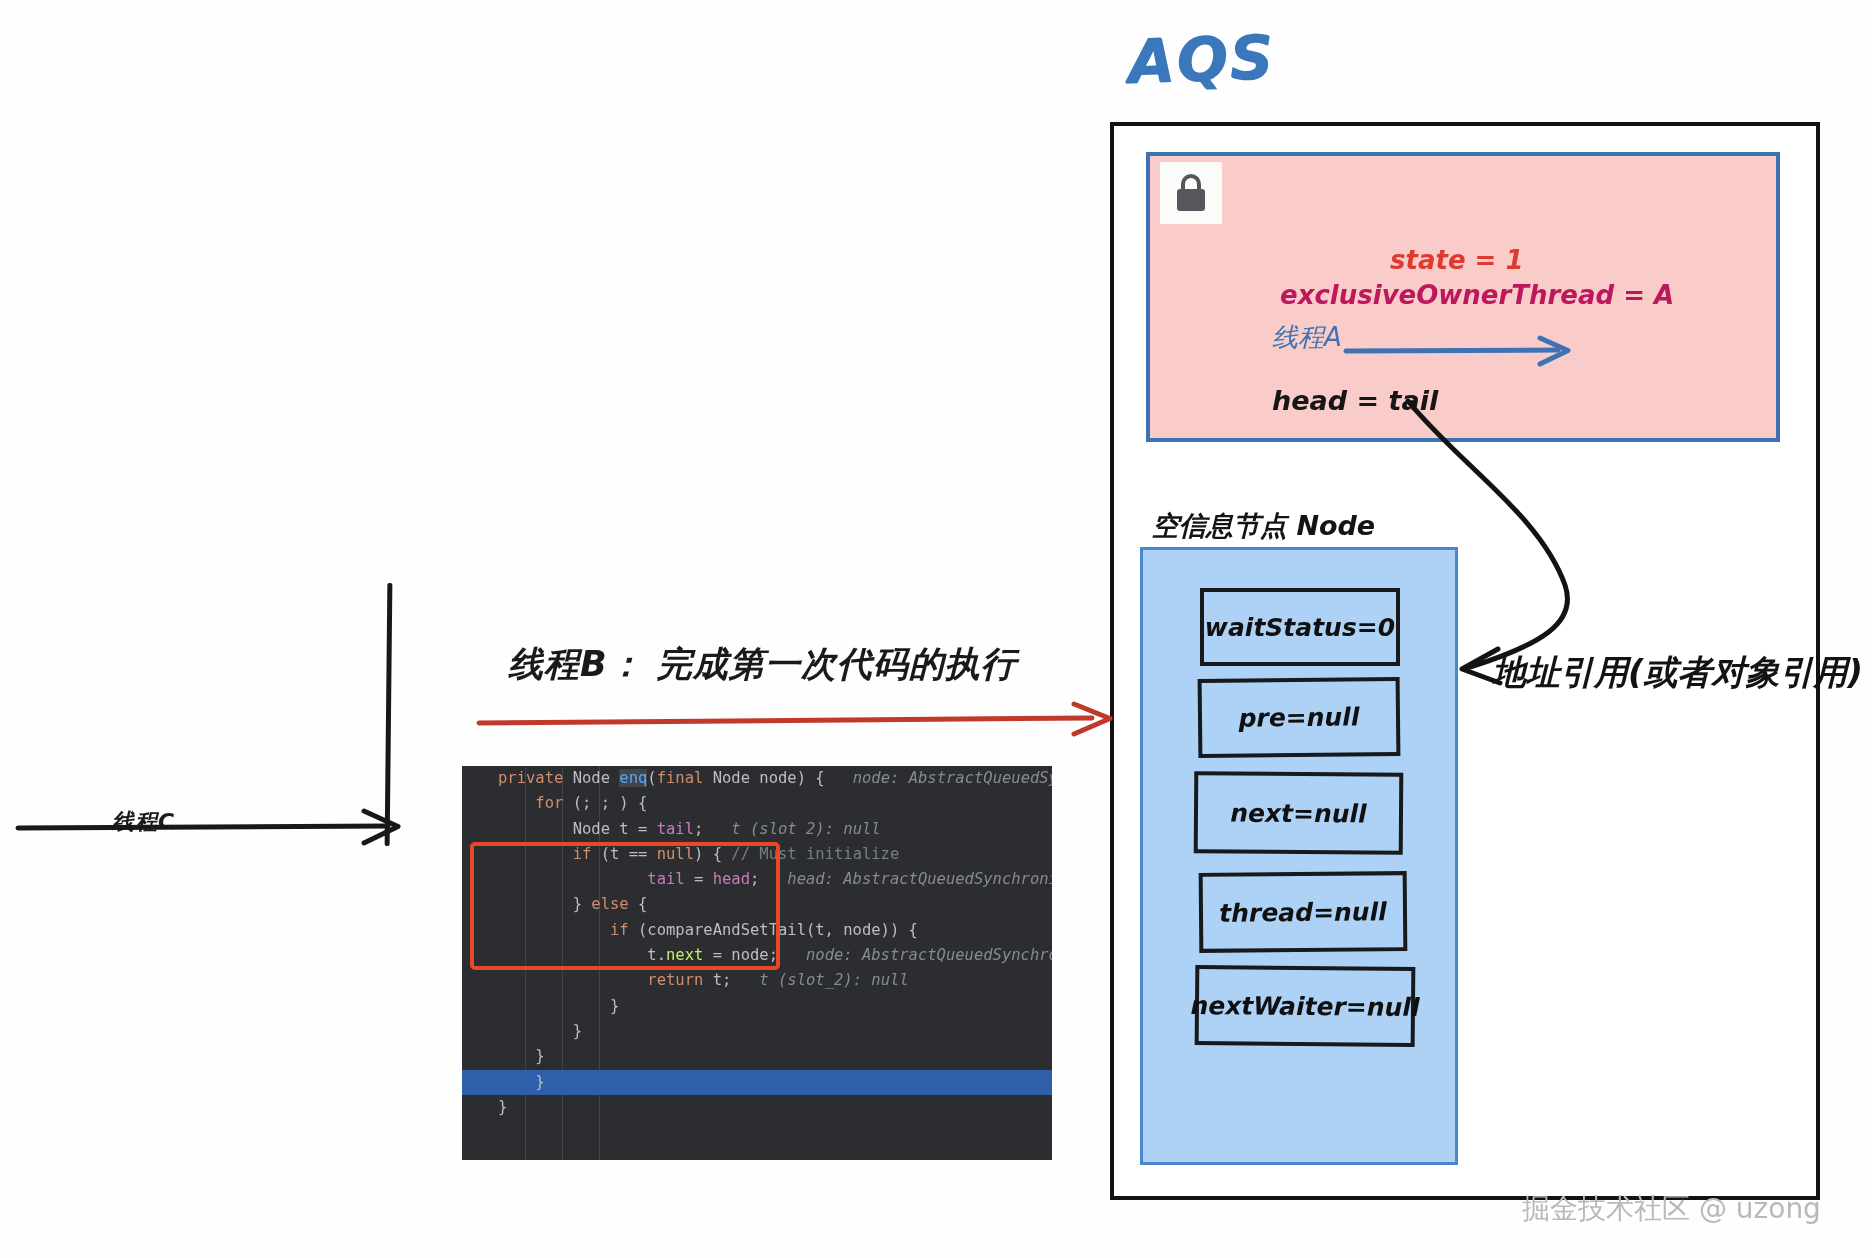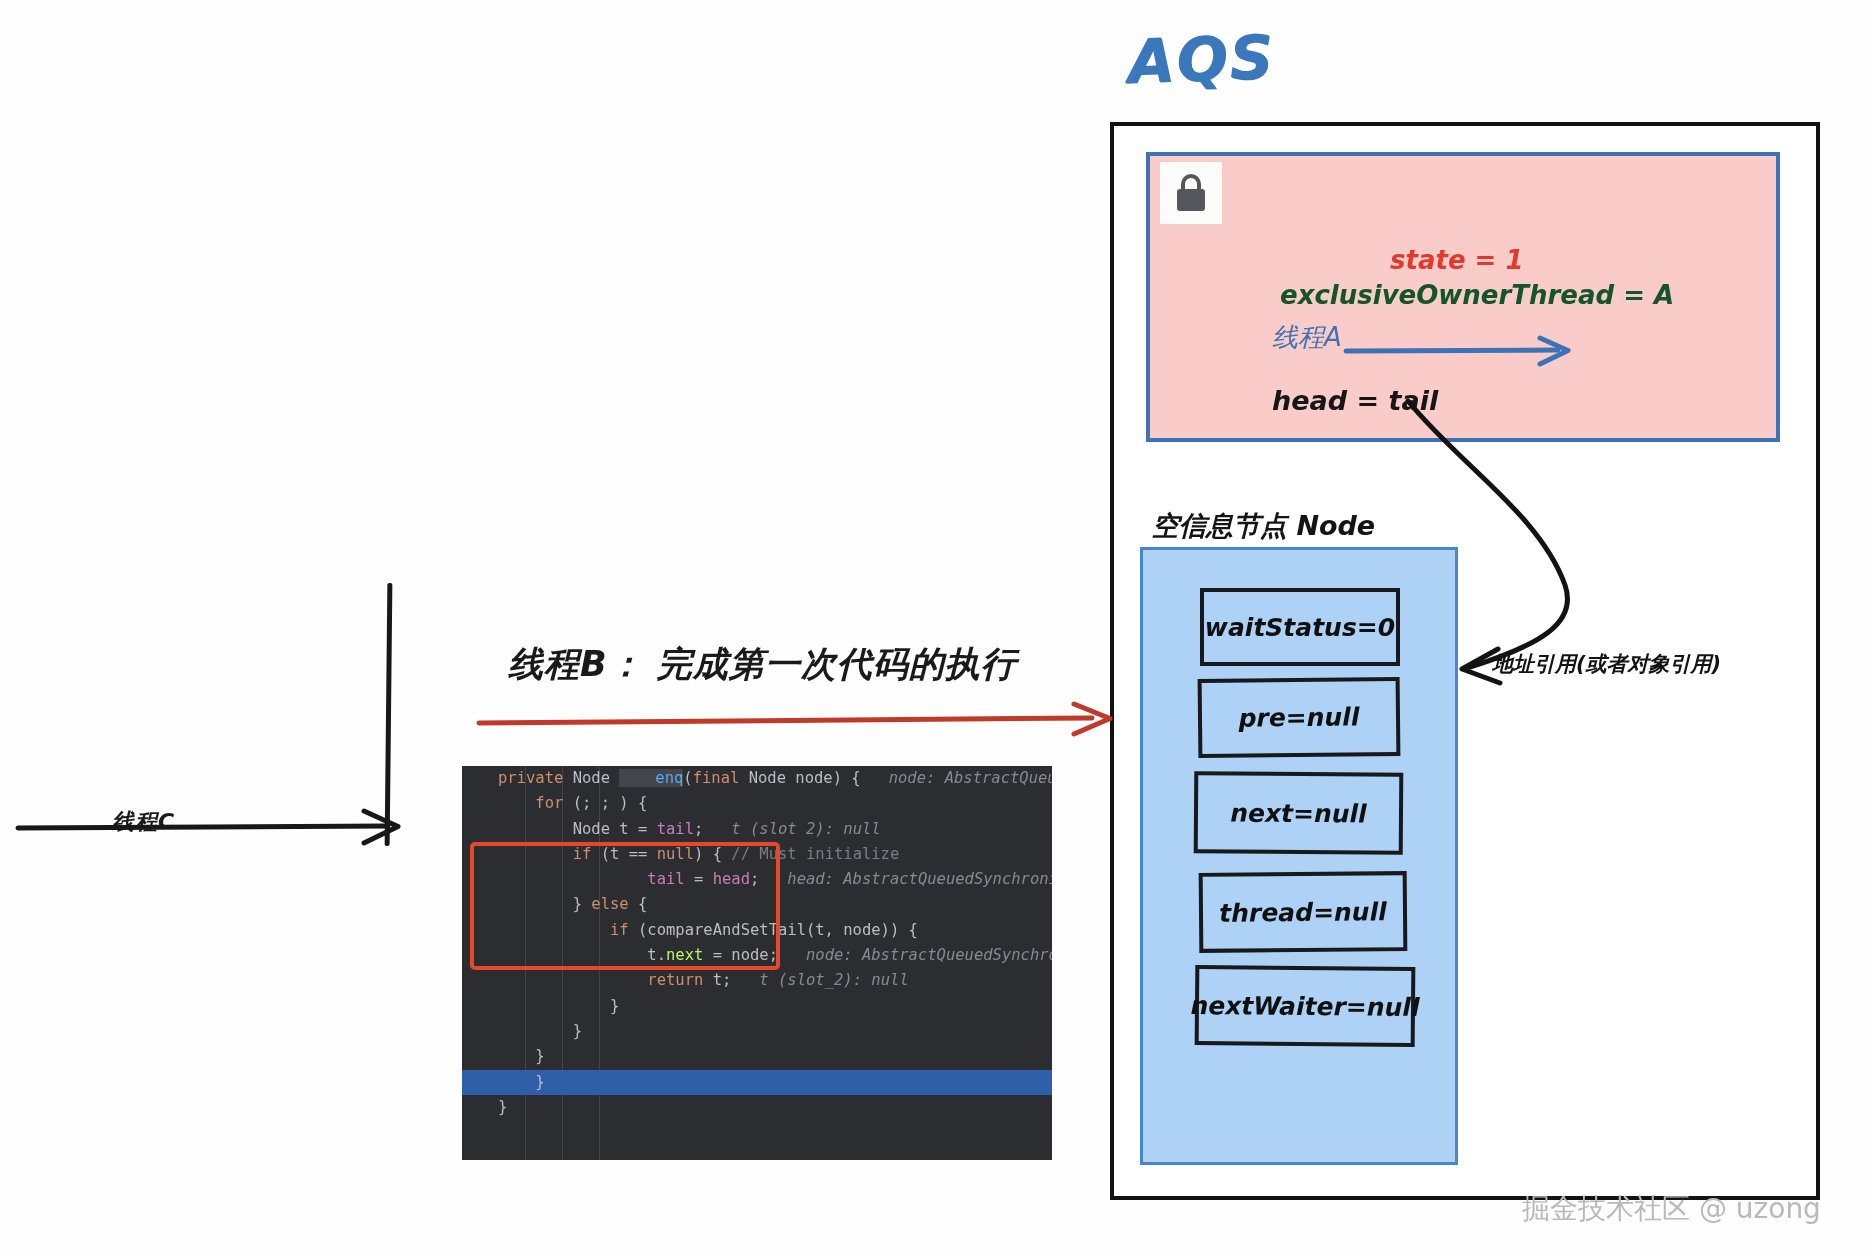--- a/index.html
+++ b/index.html
@@ -36,21 +36,21 @@
     background:#fbfbf9;display:flex;align-items:center;justify-content:center;
   }
   .hand{
     font-family:"DejaVu Sans","Liberation Sans",sans-serif;
     font-style:italic;font-weight:600;
   }
   #state-line{
     left:1390px;top:245px;font-size:26px;color:#e03a2f;white-space:nowrap;
   }
   #owner-line{
-    left:1280px;top:280px;font-size:26px;color:#14532d;white-space:nowrap;
+    left:1280px;top:280px;font-size:26px;color:#be185d;white-space:nowrap;
   }
   #thread-a-label{
     left:1272px;top:320px;font-size:26px;color:#3f72b4;white-space:nowrap;
     font-weight:400;
   }
   #thread-a-arrow{left:1344px;top:336px;}
   #head-tail-label{
     left:1272px;top:385px;font-size:27px;color:#161616;white-space:nowrap;
   }
 
@@ -69,21 +69,21 @@
     font-family:"DejaVu Sans","Liberation Sans",sans-serif;
     font-size:25px;color:#101010;font-weight:600;white-space:nowrap;
   }
   #f-waitstatus{left:1200px;top:588px;width:200px;height:78px;}
   #f-pre       {left:1198px;top:678px;width:202px;height:79px;transform:rotate(-0.6deg);}
   #f-next      {left:1194px;top:772px;width:209px;height:82px;transform:rotate(0.4deg);}
   #f-thread    {left:1199px;top:872px;width:208px;height:80px;transform:rotate(-0.5deg);}
   #f-nextwaiter{left:1195px;top:966px;width:220px;height:80px;transform:rotate(0.5deg);}
 
   #ref-label{
-    left:1492px;top:650px;font-size:21px;color:#131313;white-space:nowrap;
+    left:1492px;top:650px;font-size:34px;color:#131313;white-space:nowrap;
     font-weight:600;
   }
 
   
   #thread-b-label{
     left:508px;top:641px;font-size:35px;color:#1a1a1a;white-space:nowrap;
     font-weight:600;letter-spacing:1px;
   }
   #thread-c-label{
     left:112px;top:795px;font-size:22px;color:#1a1a1a;white-space:nowrap;
@@ -108,21 +108,21 @@
     position:relative;height:25.3px;white-space:pre;padding-left:36px;
     box-sizing:border-box;color:#bcbec4;
   }
   .code-line.hl-red{background:#4a2b2e;}
   .code-line.hl-blue{background:#2f5fa8;}
   .guide{
     position:absolute;top:0;width:1px;height:100%;background:#4a4d52;opacity:.75;
   }
   .tk-kw{color:#cf8e6d;}
   .tk-type{color:#bcbec4;}
-  .tk-fn-hl{color:#56a8f5;background:#43454a;padding-left:36px;}
+  .tk-fn-hl{color:#56a8f5;background:#43454a;}
   .tk-field{color:#c77dbb;}
   .tk-const{color:#cf8e6d;}
   .tk-cmt{color:#7a7e85;}
   .tk-hint{color:#868a91;font-style:italic;}
   .tk-plain{color:#bef264;}
 
   #code-redbox{
     left:470px;top:842px;width:310px;height:128px;
     border:4px solid #e8472a;border-radius:5px;box-sizing:border-box;
     pointer-events:none;

